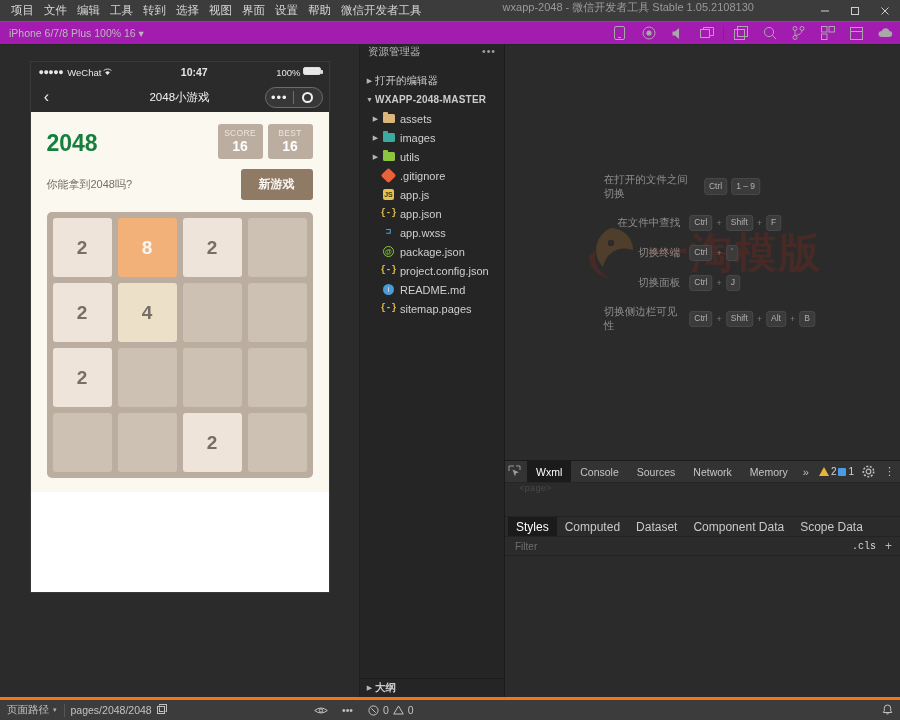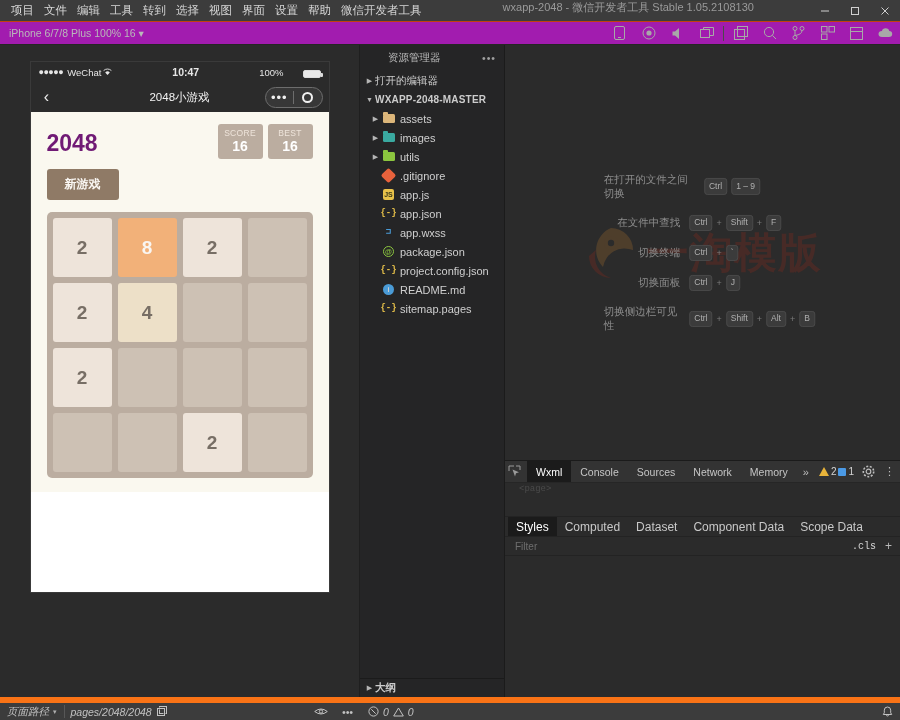--- a/index.html
+++ b/index.html
@@ -95,21 +95,21 @@
     height: 20px; flex: 0 0 20px;
     background: #2b2b2b;
     display: flex; align-items: center;
     padding: 0 8px;
     color: #e6e6e6; font-size: 10px;
   }
   .ss-left { display: flex; align-items: center; gap: 2px; }
   .dots { letter-spacing: -0.5px; font-size: 9px; }
   .ss-carrier { font-size: 9.5px; margin-left: 2px; }
   .ss-mid { flex: 1; text-align: center; font-size: 10.5px; font-weight: bold; }
-  .ss-right { display: flex; align-items: flex-end; gap: 19px; font-size: 9.5px; }
+  .ss-right { display: flex; align-items: flex-start; gap: 2px; font-size: 9.5px; }
   .battery {
     width: 18px; height: 8px;
     border: 1px solid #dcdcdc; border-radius: 2px;
     position: relative; display: inline-block;
   }
   .battery::after {
     content: ''; position: absolute; right: -3px; top: 2px;
     width: 2px; height: 4px; background: #dcdcdc; border-radius: 0 1px 1px 0;
   }
   .battery i { display: block; height: 100%; background: #e8e8e8; }
@@ -140,21 +140,21 @@
   .cap-circ { flex: 1; display: flex; align-items: center; justify-content: center; }
   .cap-circ b {
     width: 11px; height: 11px; border-radius: 50%;
     border: 2px solid #f0f0f0; display: block;
   }
 
   .sim-screen { flex: 1; background: #ffffff; overflow: hidden; }
   .game-wrap { background: #faf8ef; padding: 12px 16px 14px; }
   .game-head { display: flex; align-items: flex-start; }
   .g-title {
-    font-size: 23px; font-weight: bold; color: #701a75;
+    font-size: 23px; font-weight: bold; color: #15803d;
     line-height: 1.1; flex: 1; padding-top: 7px;
   }
   .score-boxes { display: flex; gap: 5px; }
   .sbox {
     background: #bbada0; border-radius: 3px;
     width: 45px; padding: 4px 0 5px;
     text-align: center; color: #fff;
   }
   .sbox .lbl { font-size: 8.5px; letter-spacing: .3px; color: #eee4da; display: block; }
   .sbox .val { font-size: 14px; font-weight: bold; display: block; line-height: 1.15; }
@@ -188,23 +188,23 @@
   
   .explorer {
     width: 145px; flex: 0 0 145px;
     background: #252526;
     display: flex; flex-direction: column;
     font-size: 11px;
     border-right: 1px solid #1b1b1b;
   }
   .exp-head {
     height: 26px; flex: 0 0 26px;
-    display: flex; align-items: center;
+    display: flex; 
     padding: 0 8px;
-    color: #bbbbbb; font-size: 10.5px; margin-left: 20px;
+    color: #bbbbbb; font-size: 10.5px;
   }
   .exp-head .dots3 { margin-left: auto; color: #a0a0a0; letter-spacing: 1px; }
   .exp-sec {
     height: 19px; display: flex; align-items: center;
     padding-left: 4px; color: #cccccc; font-size: 10.5px;
   }
   .exp-sec.root { font-weight: bold; font-size: 10px; letter-spacing: .2px; }
   .tw {
     width: 11px; flex: 0 0 11px; text-align: center;
     font-size: 7px; color: #b5b5b5;
@@ -386,22 +386,21 @@
   }
   .plus-btn { color: #b8b8b8; font-size: 12px; padding: 0 4px; }
   .styles-body { flex: 1; background: #2b2b2b; }
 
   
   .statusbar {
     height: 23px; flex: 0 0 23px;
     background: #3c3c3c;
     display: flex; align-items: center;
     font-size: 10.5px; color: #c2c2c2;
-    border-top: 6px solid #f97316;
-    font-style: italic;
+    border-top: 3px solid #f97316;
   }
   .sb-item {
     display: flex; align-items: center; gap: 4px;
     padding: 0 7px; height: 100%;
   }
   .sb-sep { width: 1px; height: 13px; background: #575757; }
   .sb-path {
     padding: 0 6px; display: flex; align-items: center; gap: 5px;
     height: 100%;
   }
@@ -565,20 +564,21 @@
                   <span class="lbl">SCORE</span>
                   <span class="val">16</span>
                 </div>
                 <div class="sbox">
                   <span class="lbl">BEST</span>
                   <span class="val">16</span>
                 </div>
               </div>
             </div>
             <div class="game-sub">
+              <div class="g-hint">你能拿到2048吗?</div>
               <button class="newgame-btn">新游戏</button>
             </div>
             <div class="board" id="game-board">
                 <div class="cell v2">2</div>
                 <div class="cell v8">8</div>
                 <div class="cell v2">2</div>
                 <div class="cell empty"></div>
                 <div class="cell v2">2</div>
                 <div class="cell v4">4</div>
                 <div class="cell empty"></div>

